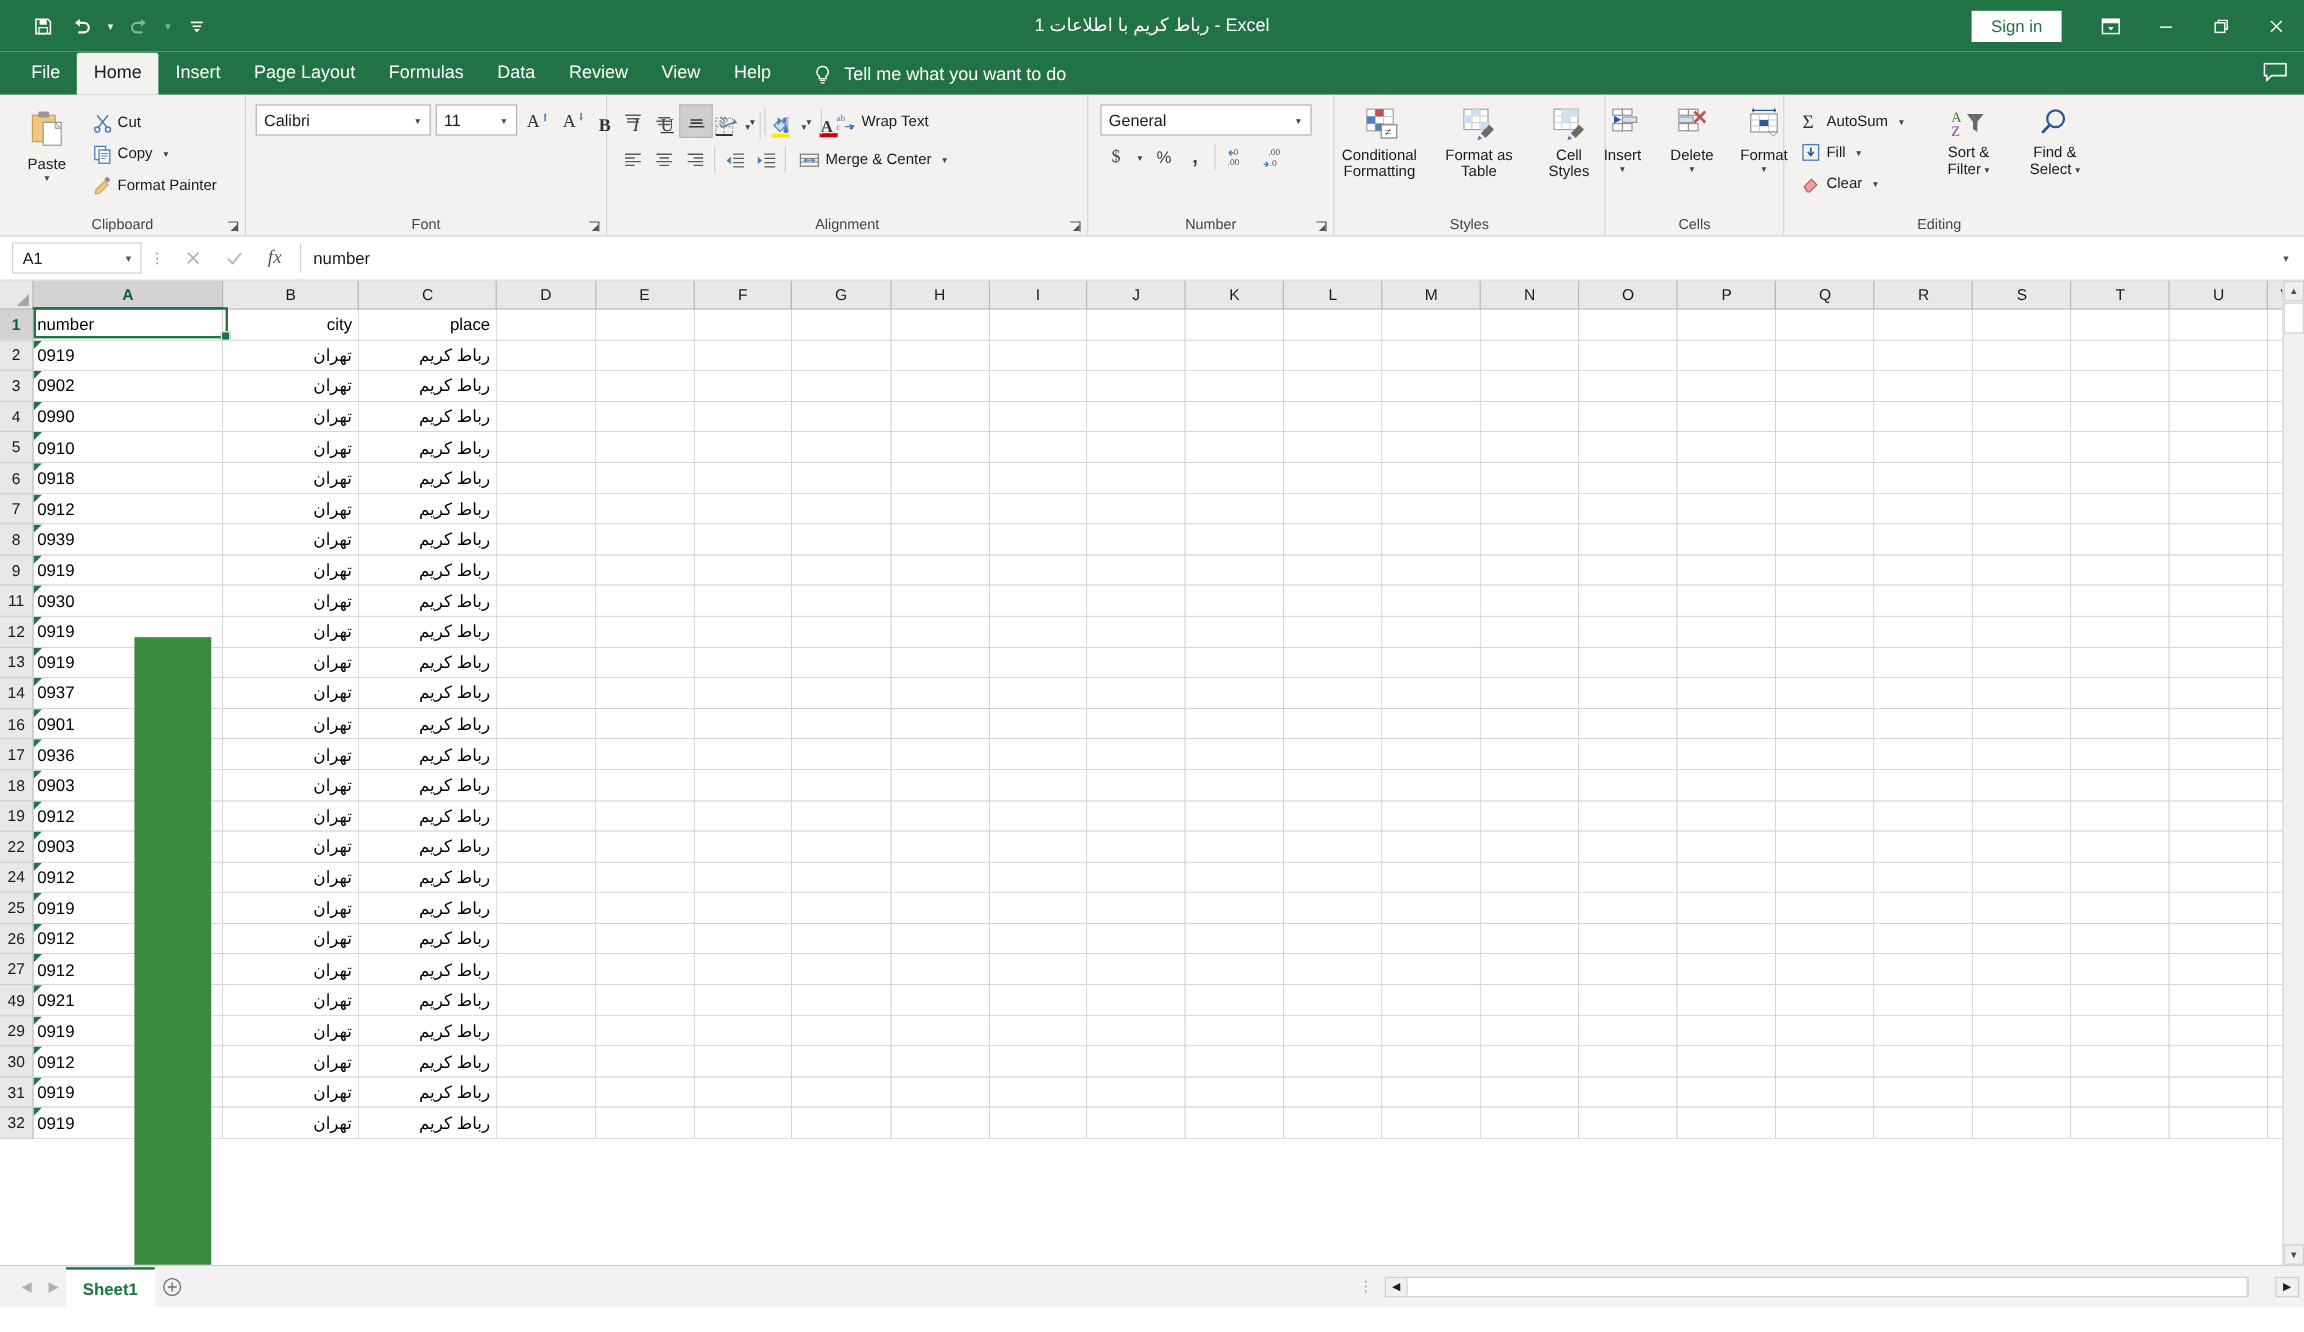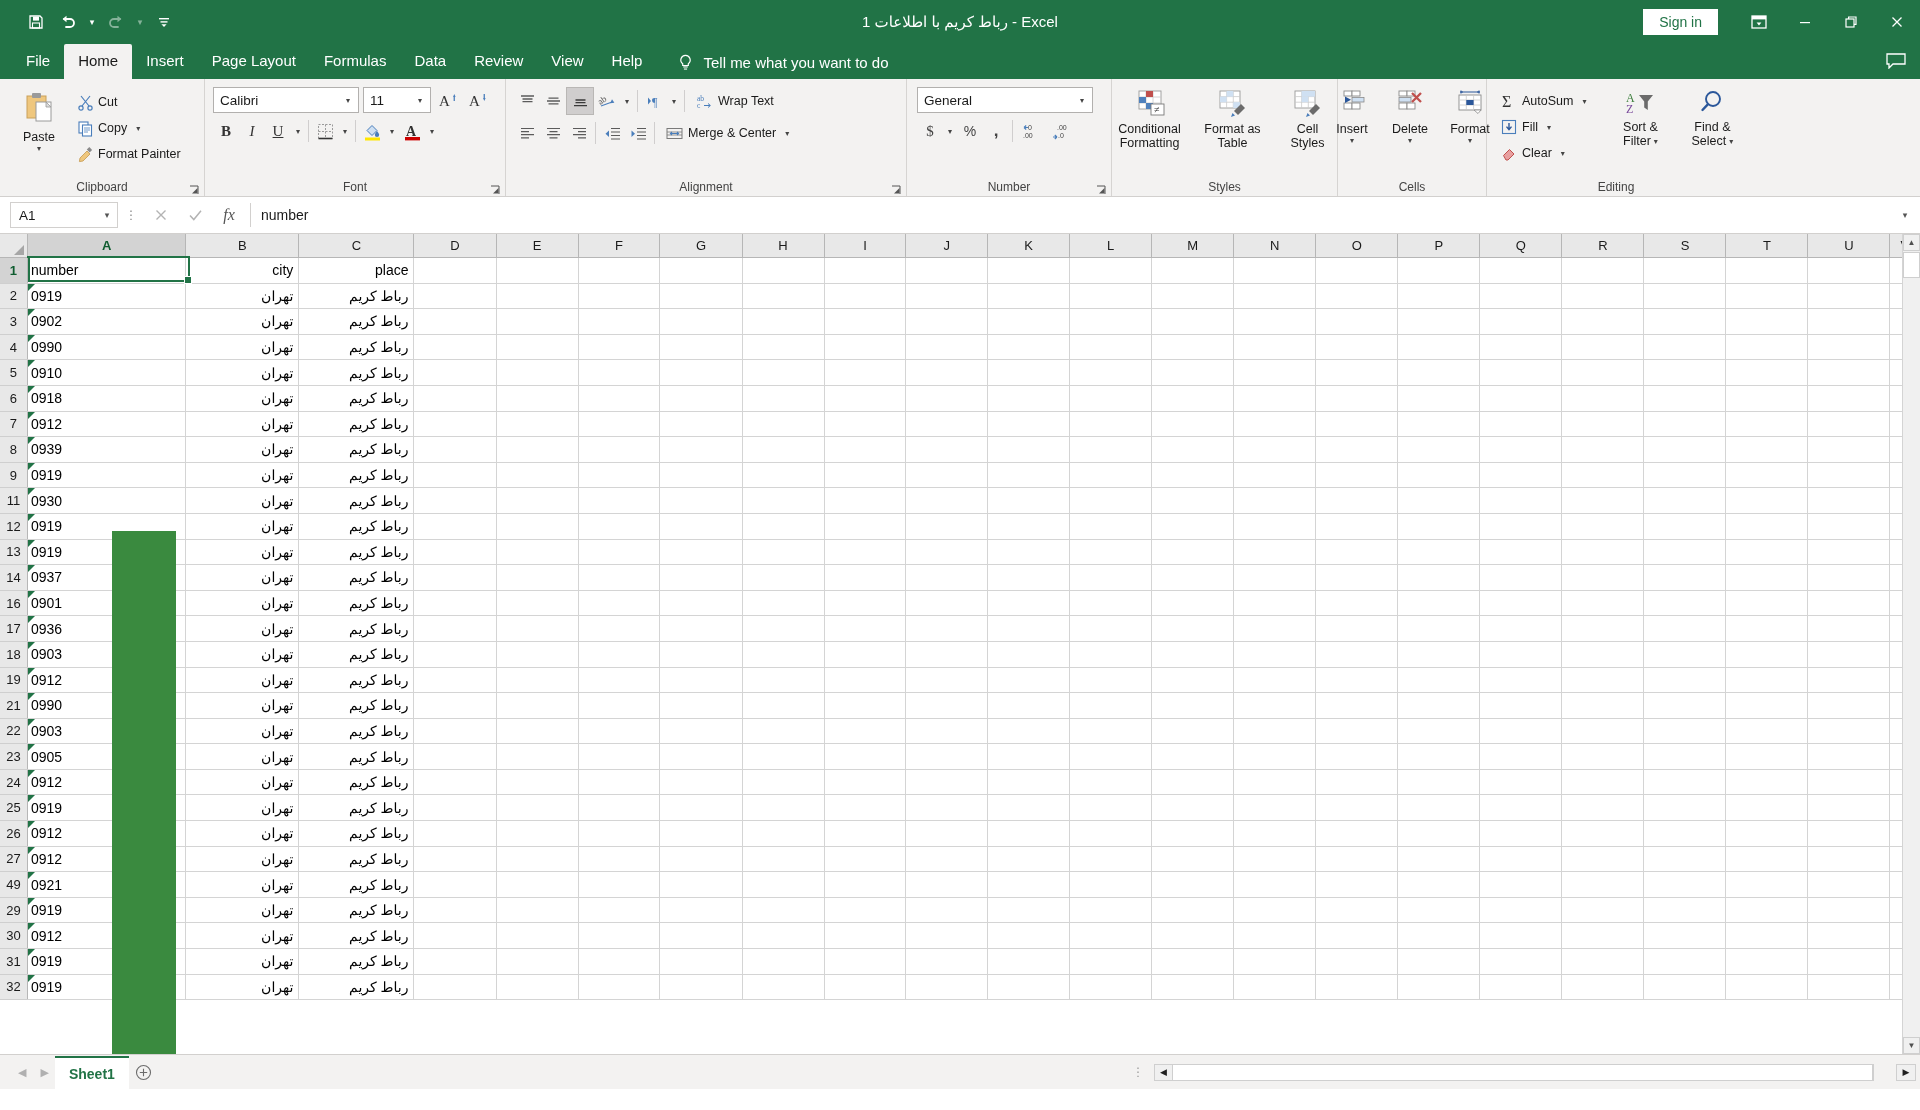--- a/index.html
+++ b/index.html
@@ -345,21 +345,21 @@
     <div class="rgroup-label">Clipboard</div>
     <span class="dialog-launch">
       <svg width="12" height="12" viewBox="0 0 12 12">
           <path d="M2 2h8v8" fill="none" stroke="#555" stroke-width="1"></path>
           <path d="M9.5 9.5L4 9.5 9.5 4z" fill="#555"></path>
         </svg>
     </span>
   </div>
 
   <div class="rgroup" style="width:292px">
-    <div class="rgroup-body" style="flex-direction:column;padding-left:4px">
+    <div class="rgroup-body" style="padding-left:4px">
       <div style="display:flex;align-items:center;gap:4px">
         <div class="fontbox" style="width:136px">
           <span class="cv">Calibri</span>
           <span class="cr">▾</span>
         </div>
         <div class="fontbox" style="width:58px">
           <span class="cv">11</span>
           <span class="cr">▾</span>
         </div>
         <div class="icbtn">
@@ -1177,72 +1177,22 @@
           <td class="cell" style="width: 81px;"></td>
           <td class="cell" style="width: 81px;"></td>
           <td class="cell" style="width: 81px;"></td>
           <td class="cell" style="width: 81px;"></td>
           <td class="cell" style="width: 81px;"></td>
           <td class="cell" style="width: 81px;"></td>
           <td class="cell" style="width: 81px;"></td>
           <td class="cell" style="width: 24px;"></td>
         </tr>
         <tr>
-          <th class="rh">21</th>
-          <td class="cell err" style="width: 160px;">0990</td>
-          <td class="cell ar" style="width: 110px;">تهران</td>
-          <td class="cell ar" style="width: 110px;">رباط کریم</td>
-          <td class="cell" style="width: 81px;"></td>
-          <td class="cell" style="width: 81px;"></td>
-          <td class="cell" style="width: 81px;"></td>
-          <td class="cell" style="width: 81px;"></td>
-          <td class="cell" style="width: 81px;"></td>
-          <td class="cell" style="width: 81px;"></td>
-          <td class="cell" style="width: 81px;"></td>
-          <td class="cell" style="width: 81px;"></td>
-          <td class="cell" style="width: 81px;"></td>
-          <td class="cell" style="width: 81px;"></td>
-          <td class="cell" style="width: 81px;"></td>
-          <td class="cell" style="width: 81px;"></td>
-          <td class="cell" style="width: 81px;"></td>
-          <td class="cell" style="width: 81px;"></td>
-          <td class="cell" style="width: 81px;"></td>
-          <td class="cell" style="width: 81px;"></td>
-          <td class="cell" style="width: 81px;"></td>
-          <td class="cell" style="width: 81px;"></td>
-          <td class="cell" style="width: 24px;"></td>
-        </tr>
-        <tr>
           <th class="rh">22</th>
           <td class="cell err" style="width: 160px;">0903</td>
-          <td class="cell ar" style="width: 110px;">تهران</td>
-          <td class="cell ar" style="width: 110px;">رباط کریم</td>
-          <td class="cell" style="width: 81px;"></td>
-          <td class="cell" style="width: 81px;"></td>
-          <td class="cell" style="width: 81px;"></td>
-          <td class="cell" style="width: 81px;"></td>
-          <td class="cell" style="width: 81px;"></td>
-          <td class="cell" style="width: 81px;"></td>
-          <td class="cell" style="width: 81px;"></td>
-          <td class="cell" style="width: 81px;"></td>
-          <td class="cell" style="width: 81px;"></td>
-          <td class="cell" style="width: 81px;"></td>
-          <td class="cell" style="width: 81px;"></td>
-          <td class="cell" style="width: 81px;"></td>
-          <td class="cell" style="width: 81px;"></td>
-          <td class="cell" style="width: 81px;"></td>
-          <td class="cell" style="width: 81px;"></td>
-          <td class="cell" style="width: 81px;"></td>
-          <td class="cell" style="width: 81px;"></td>
-          <td class="cell" style="width: 81px;"></td>
-          <td class="cell" style="width: 24px;"></td>
-        </tr>
-        <tr>
-          <th class="rh">23</th>
-          <td class="cell err" style="width: 160px;">0905</td>
           <td class="cell ar" style="width: 110px;">تهران</td>
           <td class="cell ar" style="width: 110px;">رباط کریم</td>
           <td class="cell" style="width: 81px;"></td>
           <td class="cell" style="width: 81px;"></td>
           <td class="cell" style="width: 81px;"></td>
           <td class="cell" style="width: 81px;"></td>
           <td class="cell" style="width: 81px;"></td>
           <td class="cell" style="width: 81px;"></td>
           <td class="cell" style="width: 81px;"></td>
           <td class="cell" style="width: 81px;"></td>

